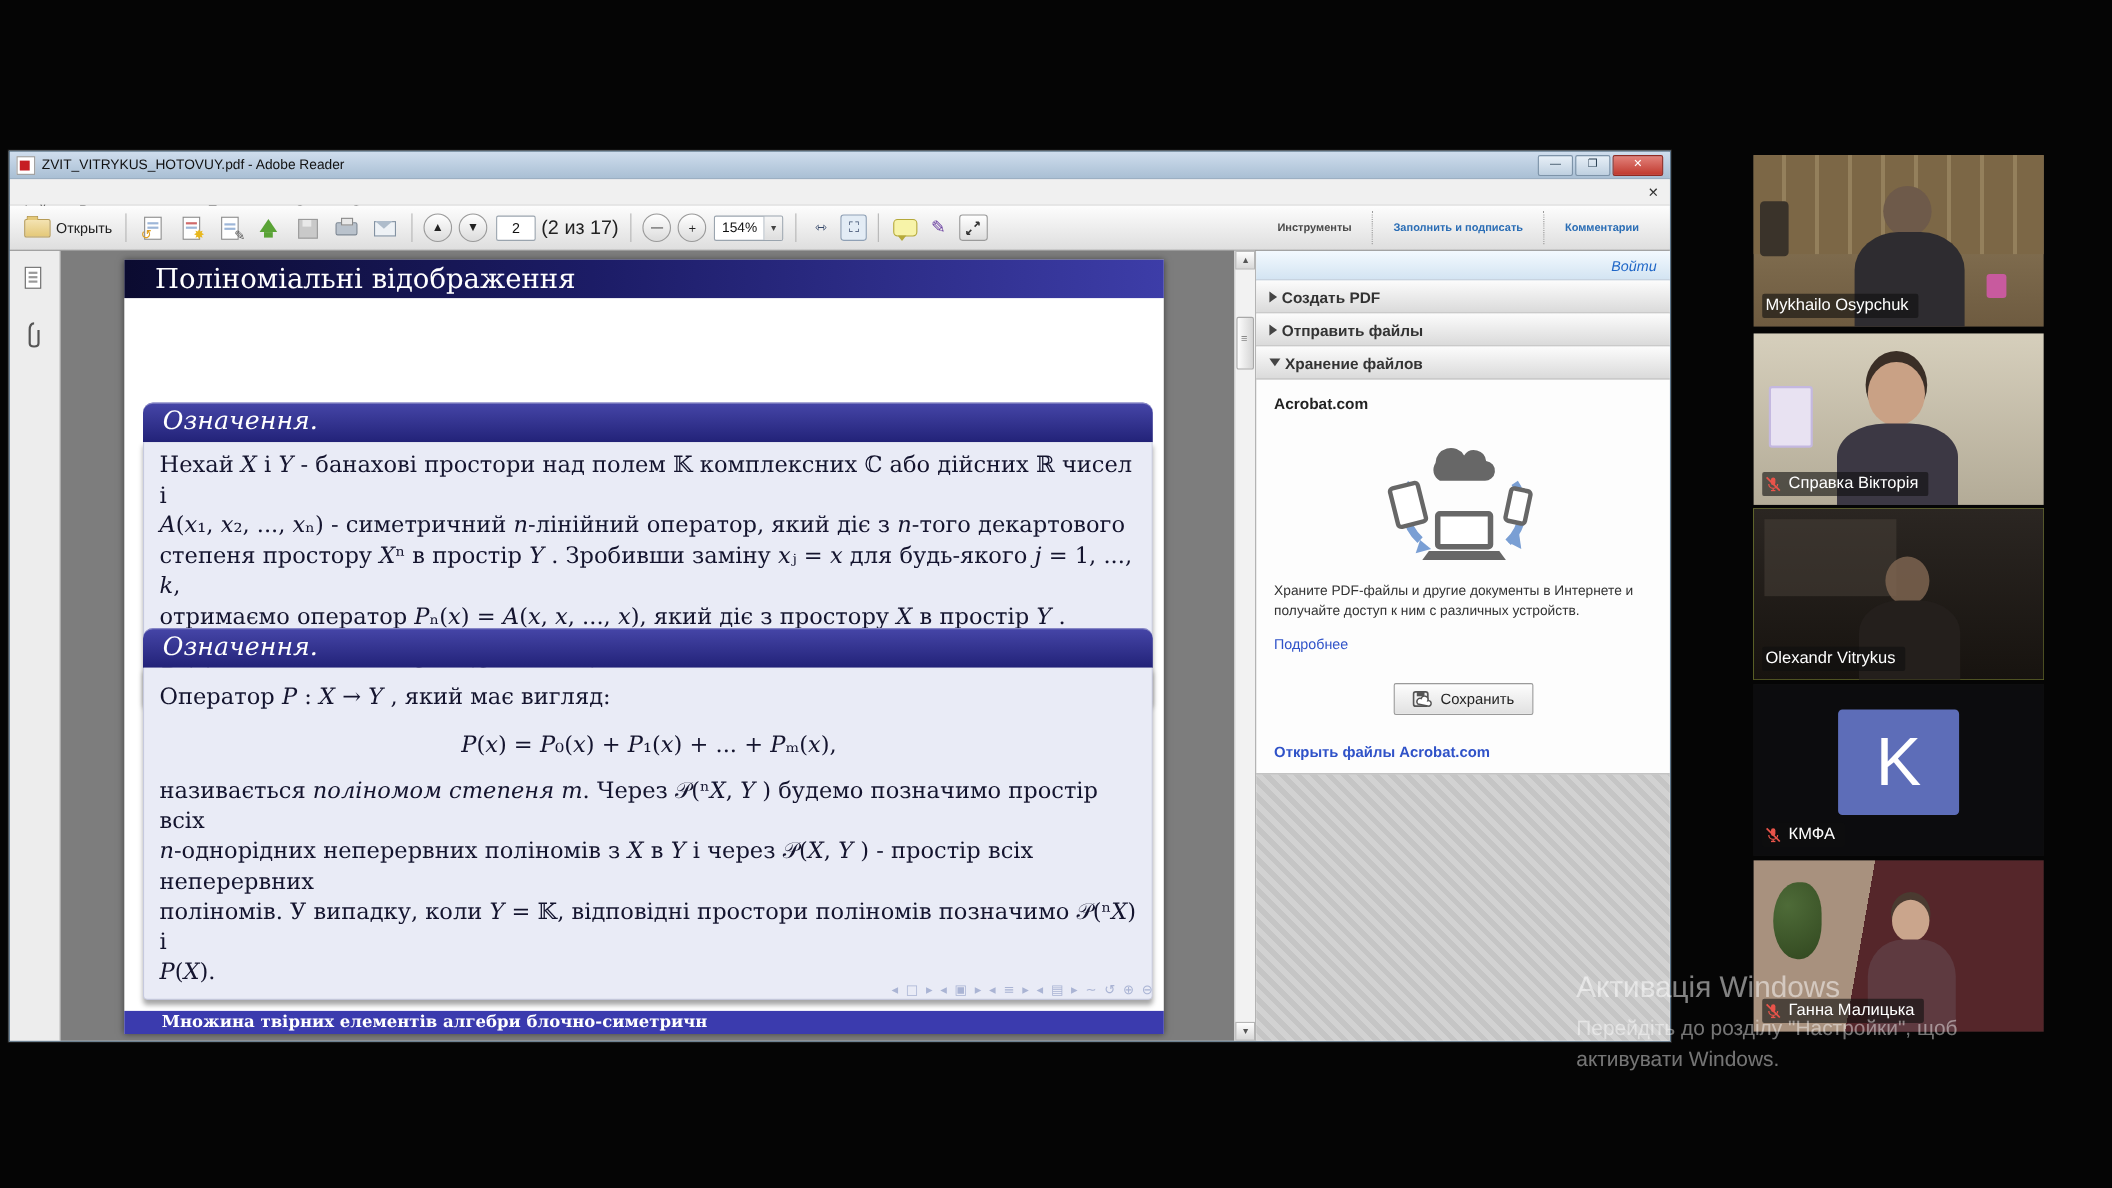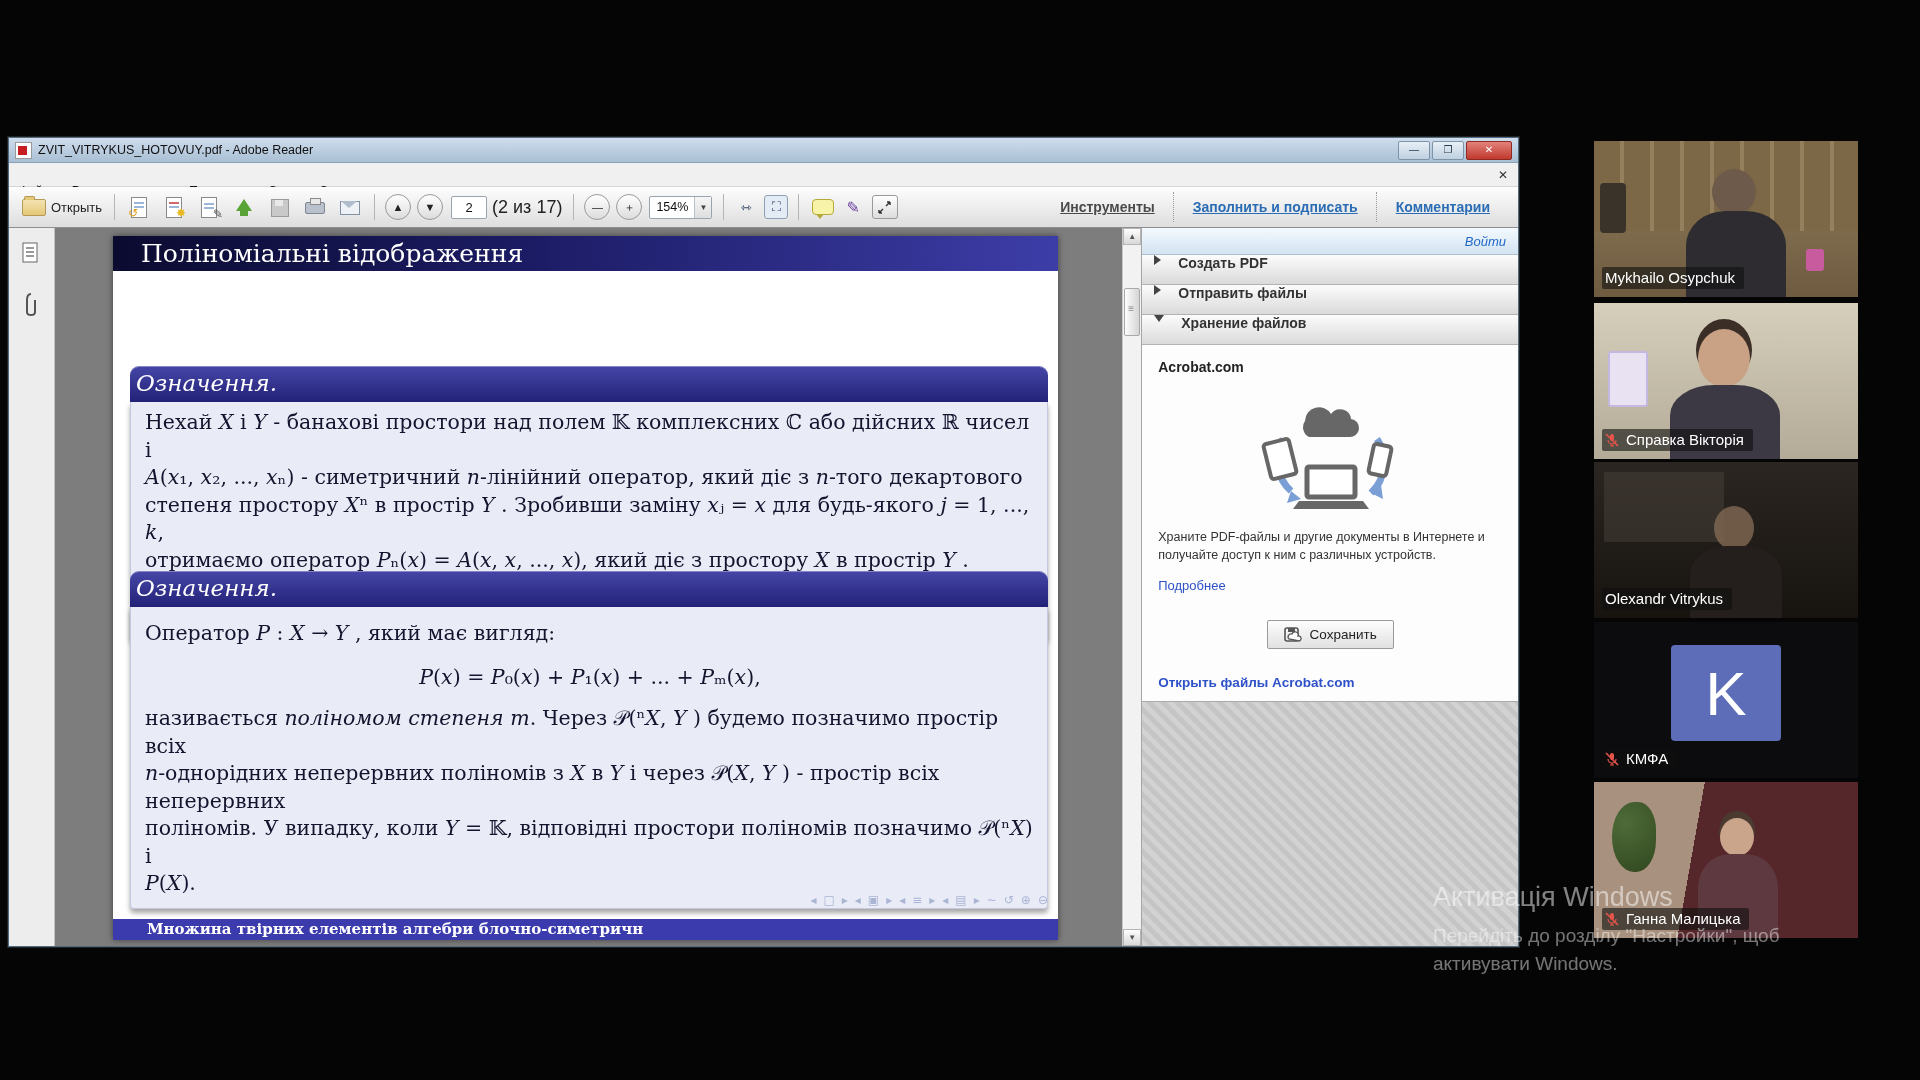--- a/index.html
+++ b/index.html
@@ -50,60 +50,60 @@
   .zoombox .zval{font-size:12.5px;color:#111;padding:0 6px;}
   .zoombox .zdrop{width:16px;height:100%;border-left:1px solid #b8c0c8;display:flex;align-items:center;justify-content:center;font-size:8px;color:#444;background:linear-gradient(#f6f6f6,#dedede);}
   .fiticn{width:22px;height:22px;border:1px solid transparent;border-radius:3px;display:flex;align-items:center;justify-content:center;font-size:13px;color:#36486a;margin:0 3px;}
   .fiticn.pressed{border-color:#8fa0b5;background:#e3ecf5;}
   .balloon{width:20px;height:14px;background:#f7f3a8;border:1px solid #b5a93a;border-radius:4px;position:relative;margin:0 6px;}
   .balloon::after{content:"";position:absolute;left:3px;bottom:-5px;border-left:4px solid transparent;border-right:4px solid transparent;border-top:5px solid #b5a93a;}
   .pentool{font-size:16px;color:#6a3fa0;margin:0 6px;}
   .fullscr{width:24px;height:22px;border:1px solid #9a9a9a;border-radius:3px;background:linear-gradient(#fff,#ddd);display:flex;align-items:center;justify-content:center;margin:0 6px;}
   .fullscr svg{display:block;}
   .t-right{position:absolute;right:10px;top:0;height:100%;display:flex;align-items:center;gap:0;}
-  .t-textbtn{font-size:14px;font-weight:bold;padding:0 18px;white-space:nowrap;text-decoration:underline;}
+  .t-textbtn{font-size:10px;font-weight:bold;padding:0 18px;white-space:nowrap;}
   .t-textbtn.gray{color:#4a4a4a;}
   .t-textbtn.blue{color:#2a6db5;}
   .dotsep{width:1px;height:30px;border-left:1px dotted #9a9a9a;}
   
   .content{display:flex;height:718px;}
   .leftstrip{width:45px;background:#ededed;border-right:1px solid #c2c2c2;display:flex;flex-direction:column;align-items:center;padding-top:14px;gap:26px;}
   .docarea{width:1068px;background:#7d7d7d;position:relative;overflow:hidden;}
   
   .vscroll{width:18px;background:#f2f2f2;border-left:1px solid #c8c8c8;position:relative;}
   .varrow{position:absolute;left:0;width:100%;height:17px;background:linear-gradient(#fefefe,#d8d8d8);border:1px solid #b5b5b5;box-sizing:border-box;
           display:flex;align-items:center;justify-content:center;font-size:8px;color:#555;}
   .vthumb{position:absolute;left:1px;width:14px;top:60px;height:46px;background:linear-gradient(90deg,#fdfdfd,#d5d5d5);border:1px solid #a8a8a8;border-radius:2px;}
   .vthumb::after{content:"≡";position:absolute;left:3px;top:14px;font-size:10px;color:#888;}
   
   .rightpanel{width:376px;background:#fdfdfd;border-left:1px solid #a5a5a5;display:flex;flex-direction:column;}
   .signinbar{height:26px;background:linear-gradient(#f3f9fe,#d3e4f2);border-bottom:1px solid #aebfd0;display:flex;align-items:center;justify-content:flex-end;padding:0 12px;}
   .signin-link{font-size:13px;color:#1f66c7;font-style:italic;}
-  .psection{height:29px;background:linear-gradient(#fcfcfc,#dadada);border-bottom:1px solid #b2b2b2;display:flex;padding:0 12px;gap:17px;}
+  .psection{height:29px;background:linear-gradient(#fcfcfc,#dadada);border-bottom:1px solid #b2b2b2;display:flex;align-items:center;padding:0 12px;gap:4px;}
   .tri-r{width:0;height:0;border-top:5px solid transparent;border-bottom:5px solid transparent;border-left:7px solid #444;}
   .tri-d{width:0;height:0;border-left:5px solid transparent;border-right:5px solid transparent;border-top:7px solid #444;}
   .psection .plabel{font-size:14px;font-weight:bold;color:#333;}
   .pwhite{padding:14px 16px 10px 16px;}
   .acro-title{font-size:14px;font-weight:bold;color:#222;}
   .cloudart{display:flex;justify-content:center;margin:14px 0 10px 0;}
   .acro-text{font-size:12.5px;color:#333;line-height:1.4;margin-top:4px;}
   .more-link{font-size:13px;color:#2f52c8;margin-top:14px;display:inline-block;}
   .saverow{display:flex;justify-content:center;margin:26px 0 4px 0;}
   .savebtn{display:flex;align-items:center;gap:8px;border:1px solid #9a9a9a;border-radius:2px;background:linear-gradient(#fdfdfd,#e1e1e1);
            padding:6px 16px;font-size:13.5px;color:#222;}
   .openfiles-link{font-size:13.5px;font-weight:bold;color:#2f52c8;margin-top:22px;display:inline-block;}
   .hatch{flex:1;background:repeating-linear-gradient(45deg,#d2d2d2 0 5px,#c5c5c5 5px 10px);border-top:1px solid #aaa;}
   
   .slide{position:absolute;left:58px;top:8px;width:945px;height:704px;background:#fff;box-shadow:0 0 6px rgba(0,0,0,0.5);
          font-family:"DejaVu Serif","Liberation Serif",serif;}
   .slide-titlebar{height:35px;background:linear-gradient(90deg,#0b0b30 0%,#1c1c66 45%,#3d3da8 100%);
                   color:#fff;font-size:25px;line-height:35px;padding-left:28px;}
   .defbox{position:absolute;left:17px;width:918px;}
   .defhead{height:36px;background:linear-gradient(#4646a8,#222278);border-radius:9px 9px 0 0;
-           color:#fff;font-style:italic;font-size:23px;line-height:34px;padding-left:6px;
+           color:#fff;font-style:italic;font-size:23px;line-height:34px;padding-left:18px;
            box-shadow:inset 0 1px 0 rgba(255,255,255,0.35);}
   .defbody{background:#e9ebf6;border:1px solid #c6c9de;border-top:none;border-radius:0 0 4px 4px;
            box-shadow:0 4px 5px rgba(0,0,0,0.35);color:#14142e;font-size:20.5px;line-height:27.5px;
            padding:7px 12px 10px 14px;}
   .formula{text-align:center;margin:16px 0 14px 0;}
   .navsyms{position:absolute;right:10px;top:657px;display:flex;gap:7px;color:#aab4d4;font-size:12px;
            font-family:"DejaVu Sans",sans-serif;}
   .slide-footer{position:absolute;left:0;bottom:0;width:100%;height:21px;display:flex;
                 font-size:15px;font-weight:bold;color:#fff;line-height:21px;}
   .foot-black{width:473px;background:#000;text-align:right;padding-right:28px;box-sizing:border-box;}

